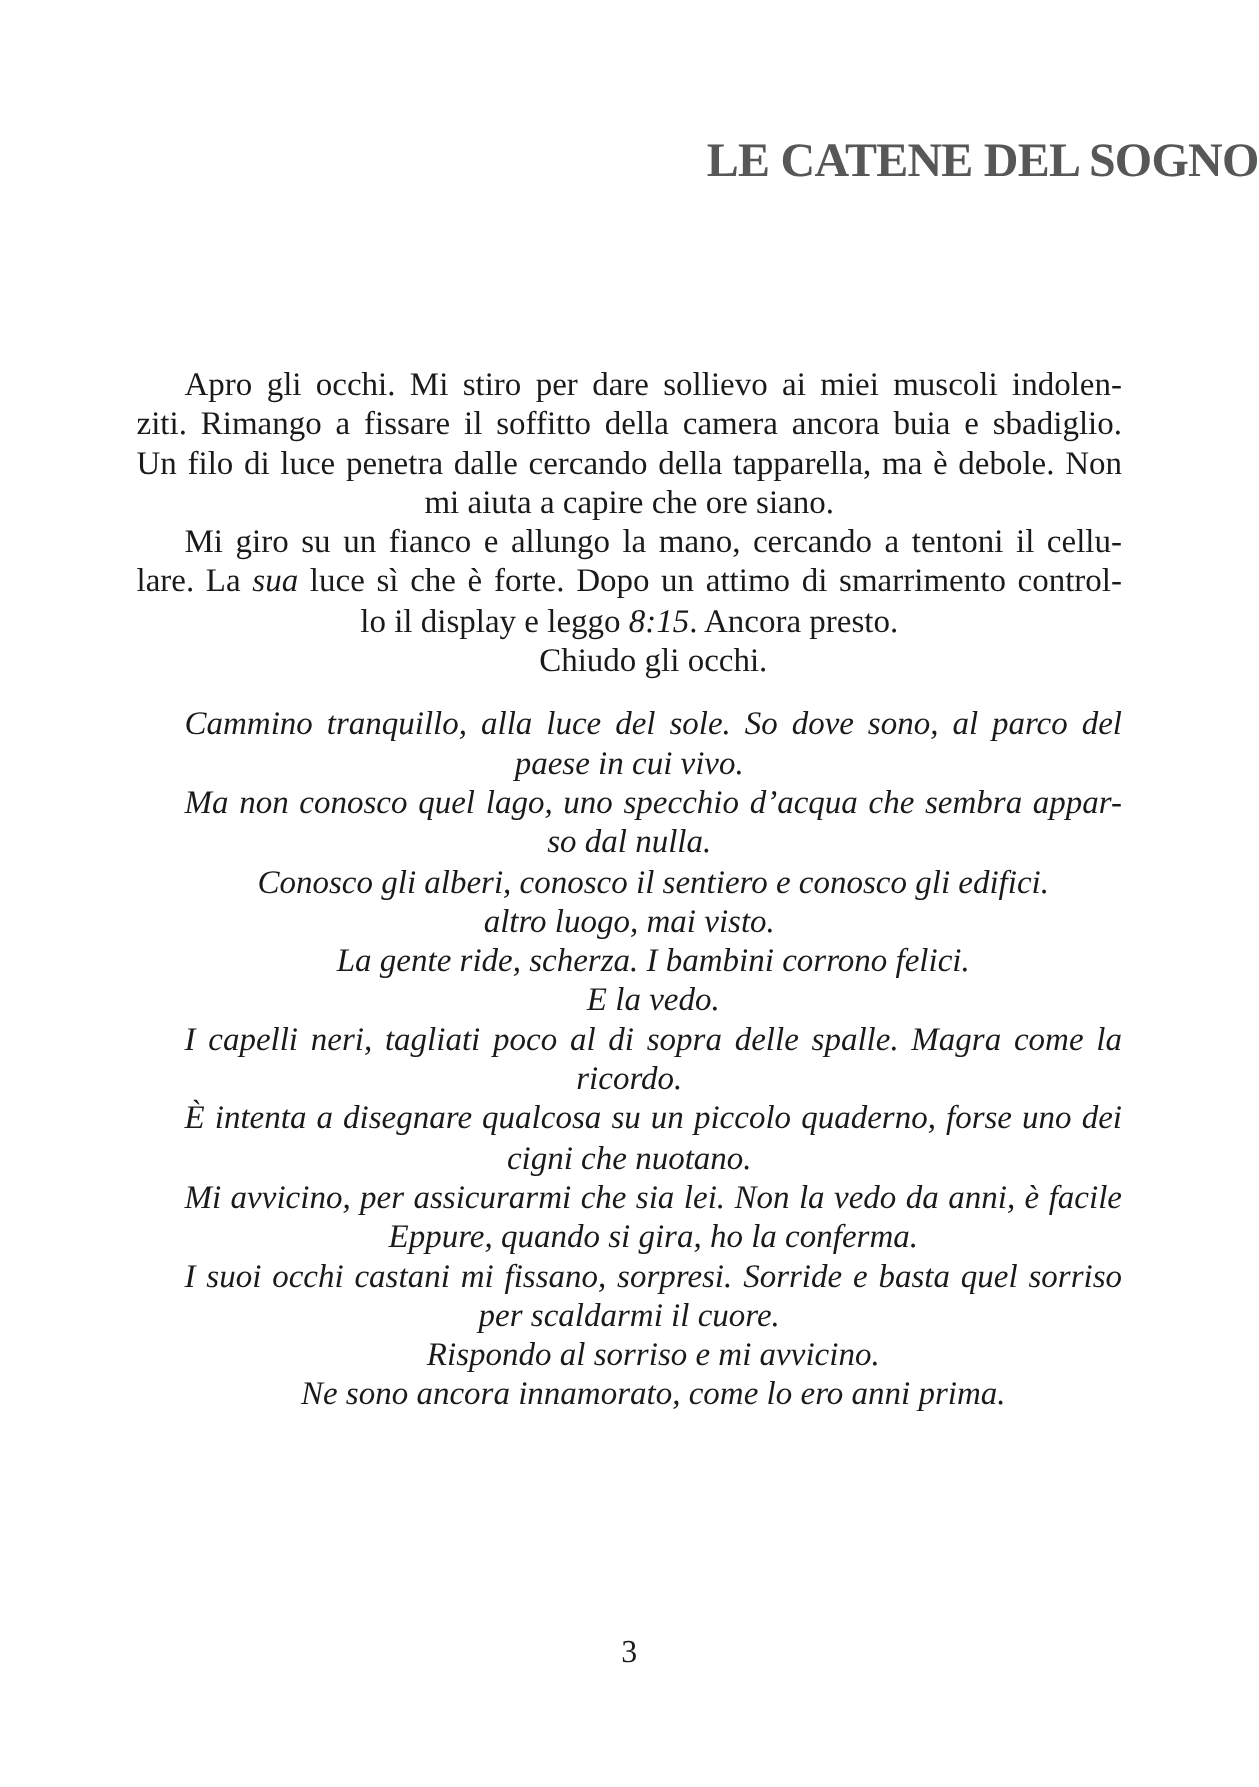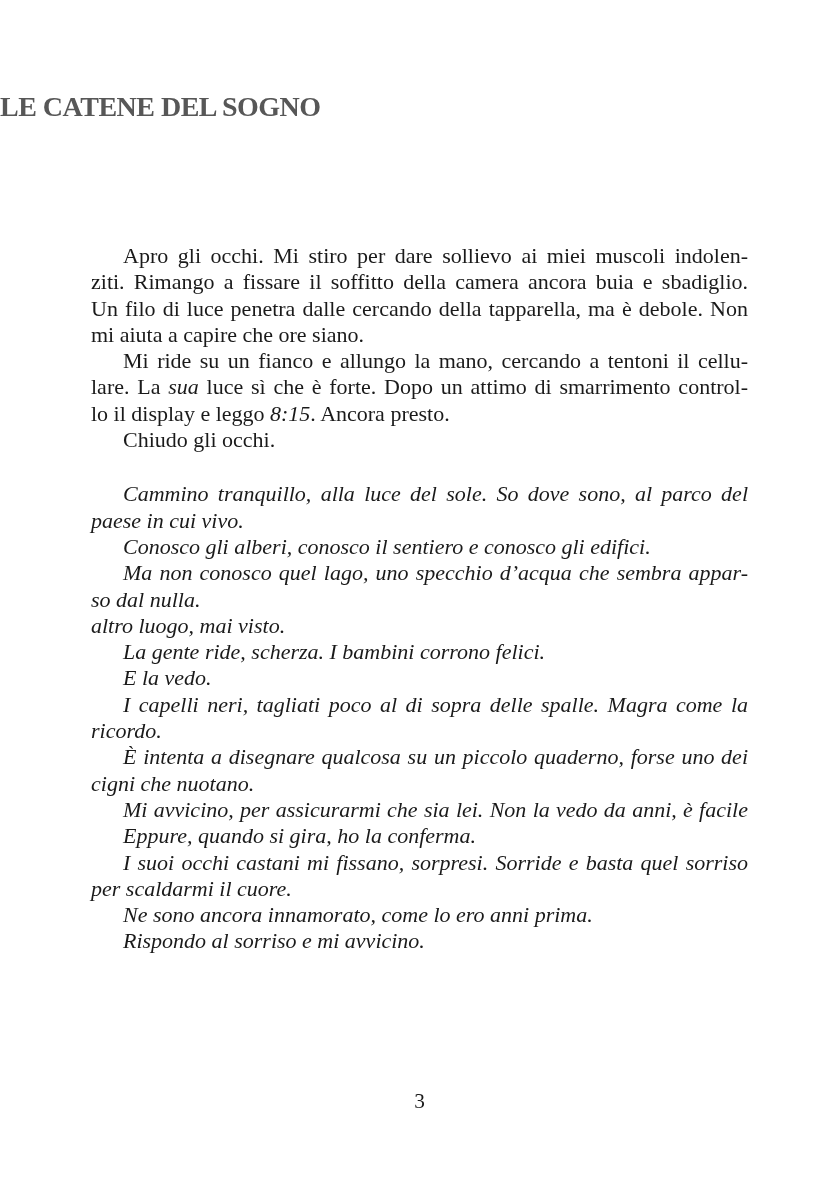--- a/index.html
+++ b/index.html
@@ -14,46 +14,46 @@
     background: var(--bg-color, #ffffff);
     font-family: "Liberation Serif", serif;
     overflow: hidden;
   }
   .chapter-title {
     position: absolute;
     top: 85px;
     left: 0;
     width: 839px;
     margin: 0;
-    text-align: left;
+    text-align: right;
     font-family: "Liberation Serif", serif;
-    font-size: 28px;
+    font-size: 32px;
     font-weight: bold;
     letter-spacing: -0.5px;
     line-height: 43px;
     color: var(--title-color, #575757);
   }
   .body-text {
     position: absolute;
     top: 243px;
     left: 91px;
     width: 657px;
     font-size: 22px;
     line-height: 26.3px;
     color: var(--text-color, #1a1a1a);
   }
   .para { margin: 0; }
-  .para.section-break { margin-top: 28px; }
+  .para.section-break { margin-top: 16px; }
   .para.italic { font-style: italic; }
   .line {
     text-align: justify;
     text-align-last: justify;
   }
   .line.last {
-    text-align: left;
+    text-align: center;
     text-align-last: auto;
   }
   .line.first {
     text-indent: 32px;
   }
   .inline-italic { font-style: italic; }
   .page-number {
     position: absolute;
     top: 1088px;
     left: 0;
@@ -71,37 +71,37 @@
   <h1 class="chapter-title">LE CATENE DEL SOGNO</h1>
 
   <div class="body-text">
       <div class="para roman">
         <div class="line first"><span>Apro gli occhi. Mi stiro per dare sollievo ai miei muscoli indolen-</span></div>
         <div class="line"><span>ziti. Rimango a fissare il soffitto della camera ancora buia e sbadiglio.</span></div>
         <div class="line"><span>Un filo di luce penetra dalle cercando della tapparella, ma è debole. Non</span></div>
         <div class="line last"><span>mi aiuta a capire che ore siano.</span></div>
       </div>
       <div class="para roman">
-        <div class="line first"><span>Mi ride su un fianco e allungo la mano, cercando a tentoni il cellu-</span></div>
+        <div class="line first"><span>Mi giro su un fianco e allungo la mano, cercando a tentoni il cellu-</span></div>
         <div class="line"><span>lare. La </span><span class="inline-italic">sua</span><span> luce sì che è forte. Dopo un attimo di smarrimento control-</span></div>
         <div class="line last"><span>lo il display e leggo </span><span class="inline-italic">8:15</span><span>. Ancora presto.</span></div>
       </div>
       <div class="para roman">
         <div class="line first last"><span>Chiudo gli occhi.</span></div>
       </div>
       <div class="para italic section-break">
         <div class="line first"><span>Cammino tranquillo, alla luce del sole. So dove sono, al parco del</span></div>
         <div class="line last"><span>paese in cui vivo.</span></div>
       </div>
       <div class="para italic">
-        <div class="line first last"><span>Conosco gli alberi, conosco il sentiero e conosco gli edifici.</span></div>
+        <div class="line first"><span>Ma non conosco quel lago, uno specchio d’acqua che sembra appar-</span></div>
+        <div class="line last"><span>so dal nulla.</span></div>
       </div>
       <div class="para italic">
-        <div class="line first"><span>Ma non conosco quel lago, uno specchio d’acqua che sembra appar-</span></div>
-        <div class="line last"><span>so dal nulla.</span></div>
+        <div class="line first last"><span>Conosco gli alberi, conosco il sentiero e conosco gli edifici.</span></div>
       </div>
       <div class="para italic">
         <div class="line last"><span>altro luogo, mai visto.</span></div>
       </div>
       <div class="para italic">
         <div class="line first last"><span>La gente ride, scherza. I bambini corrono felici.</span></div>
       </div>
       <div class="para italic">
         <div class="line first last"><span>E la vedo.</span></div>
       </div>
@@ -117,21 +117,21 @@
         <div class="line first"><span>Mi avvicino, per assicurarmi che sia lei. Non la vedo da anni, è facile</span></div>
       </div>
       <div class="para italic">
         <div class="line first last"><span>Eppure, quando si gira, ho la conferma.</span></div>
       </div>
       <div class="para italic">
         <div class="line first"><span>I suoi occhi castani mi fissano, sorpresi. Sorride e basta quel sorriso</span></div>
         <div class="line last"><span>per scaldarmi il cuore.</span></div>
       </div>
       <div class="para italic">
-        <div class="line first last"><span>Ne sono ancora innamorato, come lo ero anni prima.</span></div>
+        <div class="line first last"><span>Rispondo al sorriso e mi avvicino.</span></div>
       </div>
       <div class="para italic">
-        <div class="line first last"><span>Rispondo al sorriso e mi avvicino.</span></div>
+        <div class="line first last"><span>Ne sono ancora innamorato, come lo ero anni prima.</span></div>
       </div>
     </div>
 
   <div class="page-number">3</div>
 </div>
 
 </body></html>

